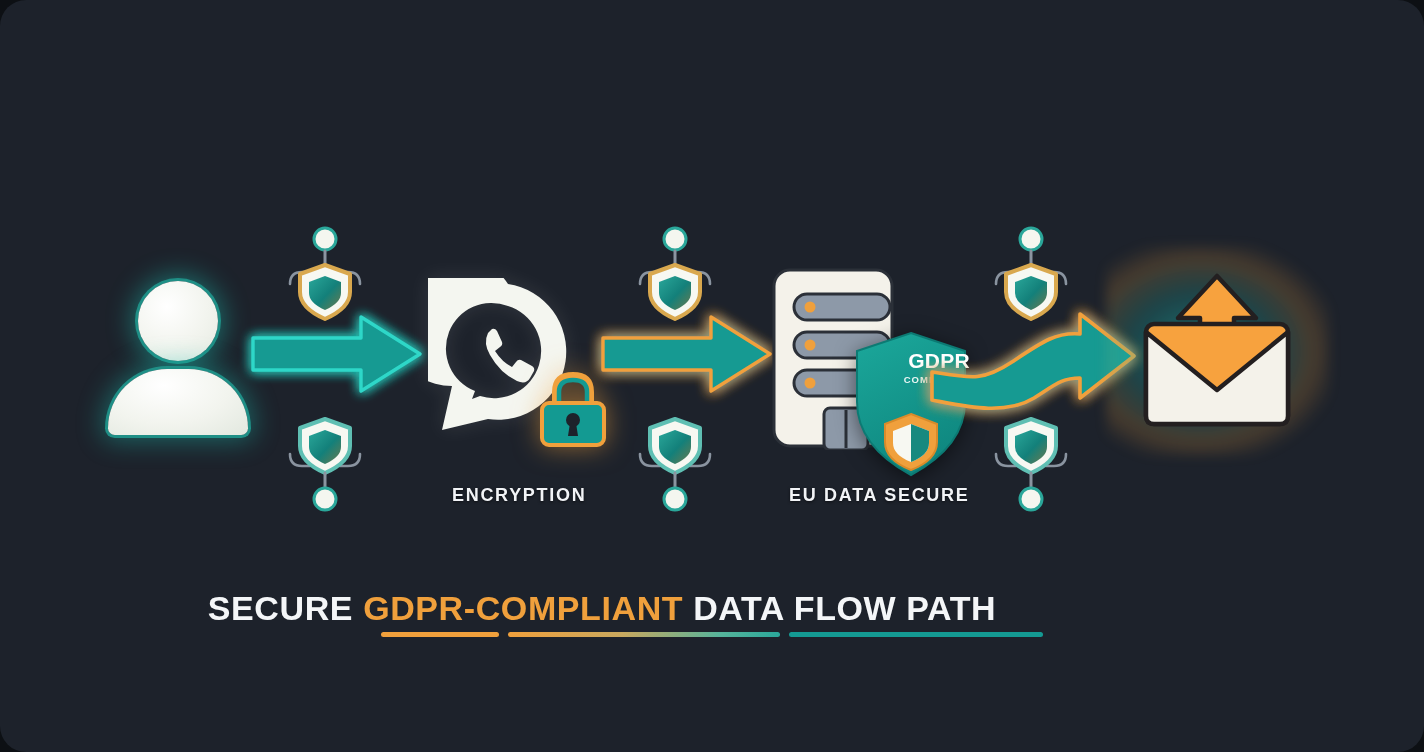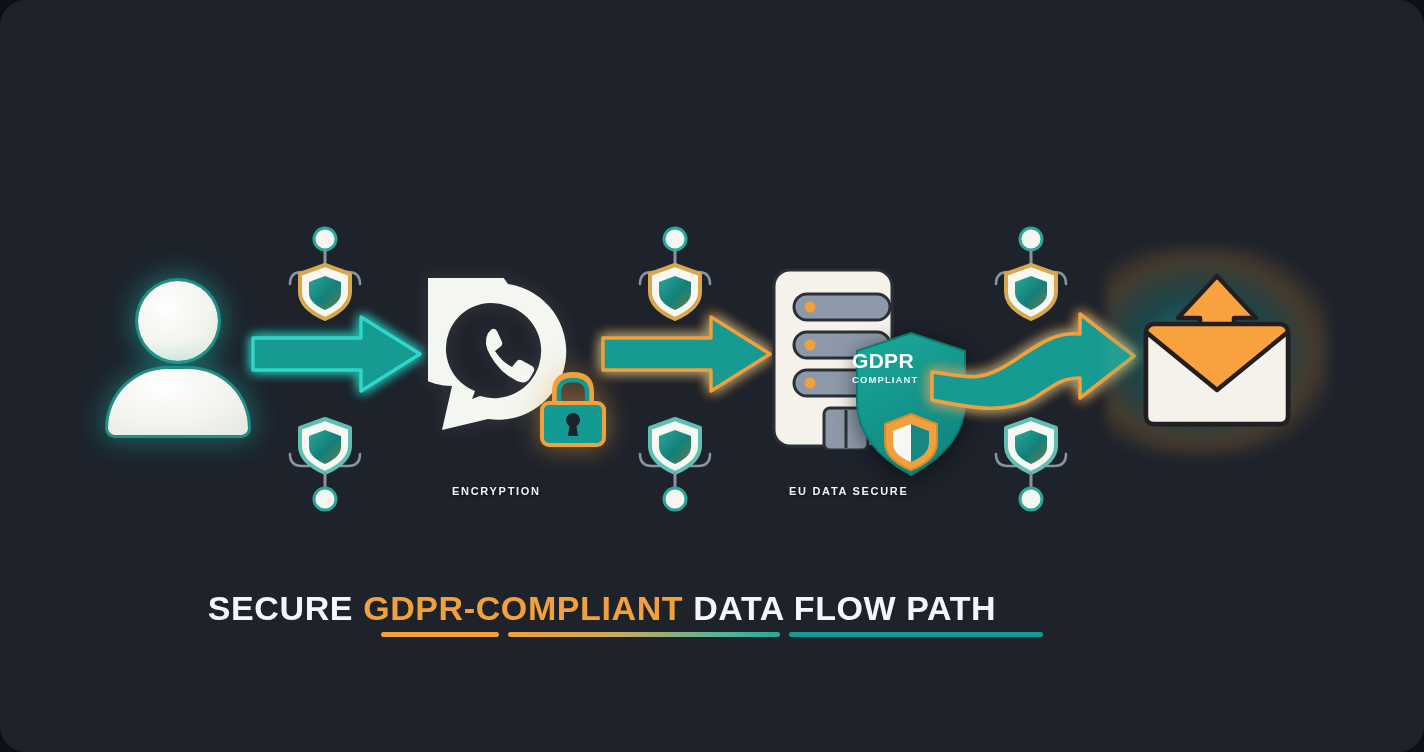--- a/index.html
+++ b/index.html
@@ -52,21 +52,21 @@
 
   
   #server-icon { position: absolute; left: 772px; top: 268px; width: 148px; height: 182px; }
   #server-icon svg { display: block; }
 
   
   #gdpr-badge { position: absolute; left: 852px; top: 330px; width: 118px; height: 148px; }
   #gdpr-badge svg { display: block; filter: drop-shadow(0 4px 10px rgba(0,0,0,.5)); }
   #gdpr-badge .gdpr-text {
     position: absolute; left: 0; top: 20px; width: 118px;
-    text-align: left; pointer-events: none;
+    text-align: right; pointer-events: none;
   }
   #gdpr-badge .gdpr-title {
     font-size: 21px; font-weight: bold; color: #ffffff; letter-spacing: .3px;
     line-height: 1;
   }
   #gdpr-badge .gdpr-sub {
     font-size: 9.5px; font-weight: bold; color: #eaf7f5; letter-spacing: 1.1px;
     margin-top: 4px; line-height: 1;
   }
 
@@ -79,21 +79,21 @@
   }
   #envelope-icon svg { display: block; }
 
   
   .node-group { position: absolute; width: 110px; height: 100px; }
   .node-group svg { display: block; overflow: visible; }
 
   
   .stage-label {
     position: absolute;
-    font-size: 11px;
+    font-size: 18px;
     font-weight: bold;
     color: #f2f4f7;
     letter-spacing: 1.7px;
     white-space: nowrap;
     text-shadow: 0 1px 3px rgba(0,0,0,.6);
   }
 
   
   #footer-title {
     position: absolute; left: 0; top: 589px; width: 1204px;

